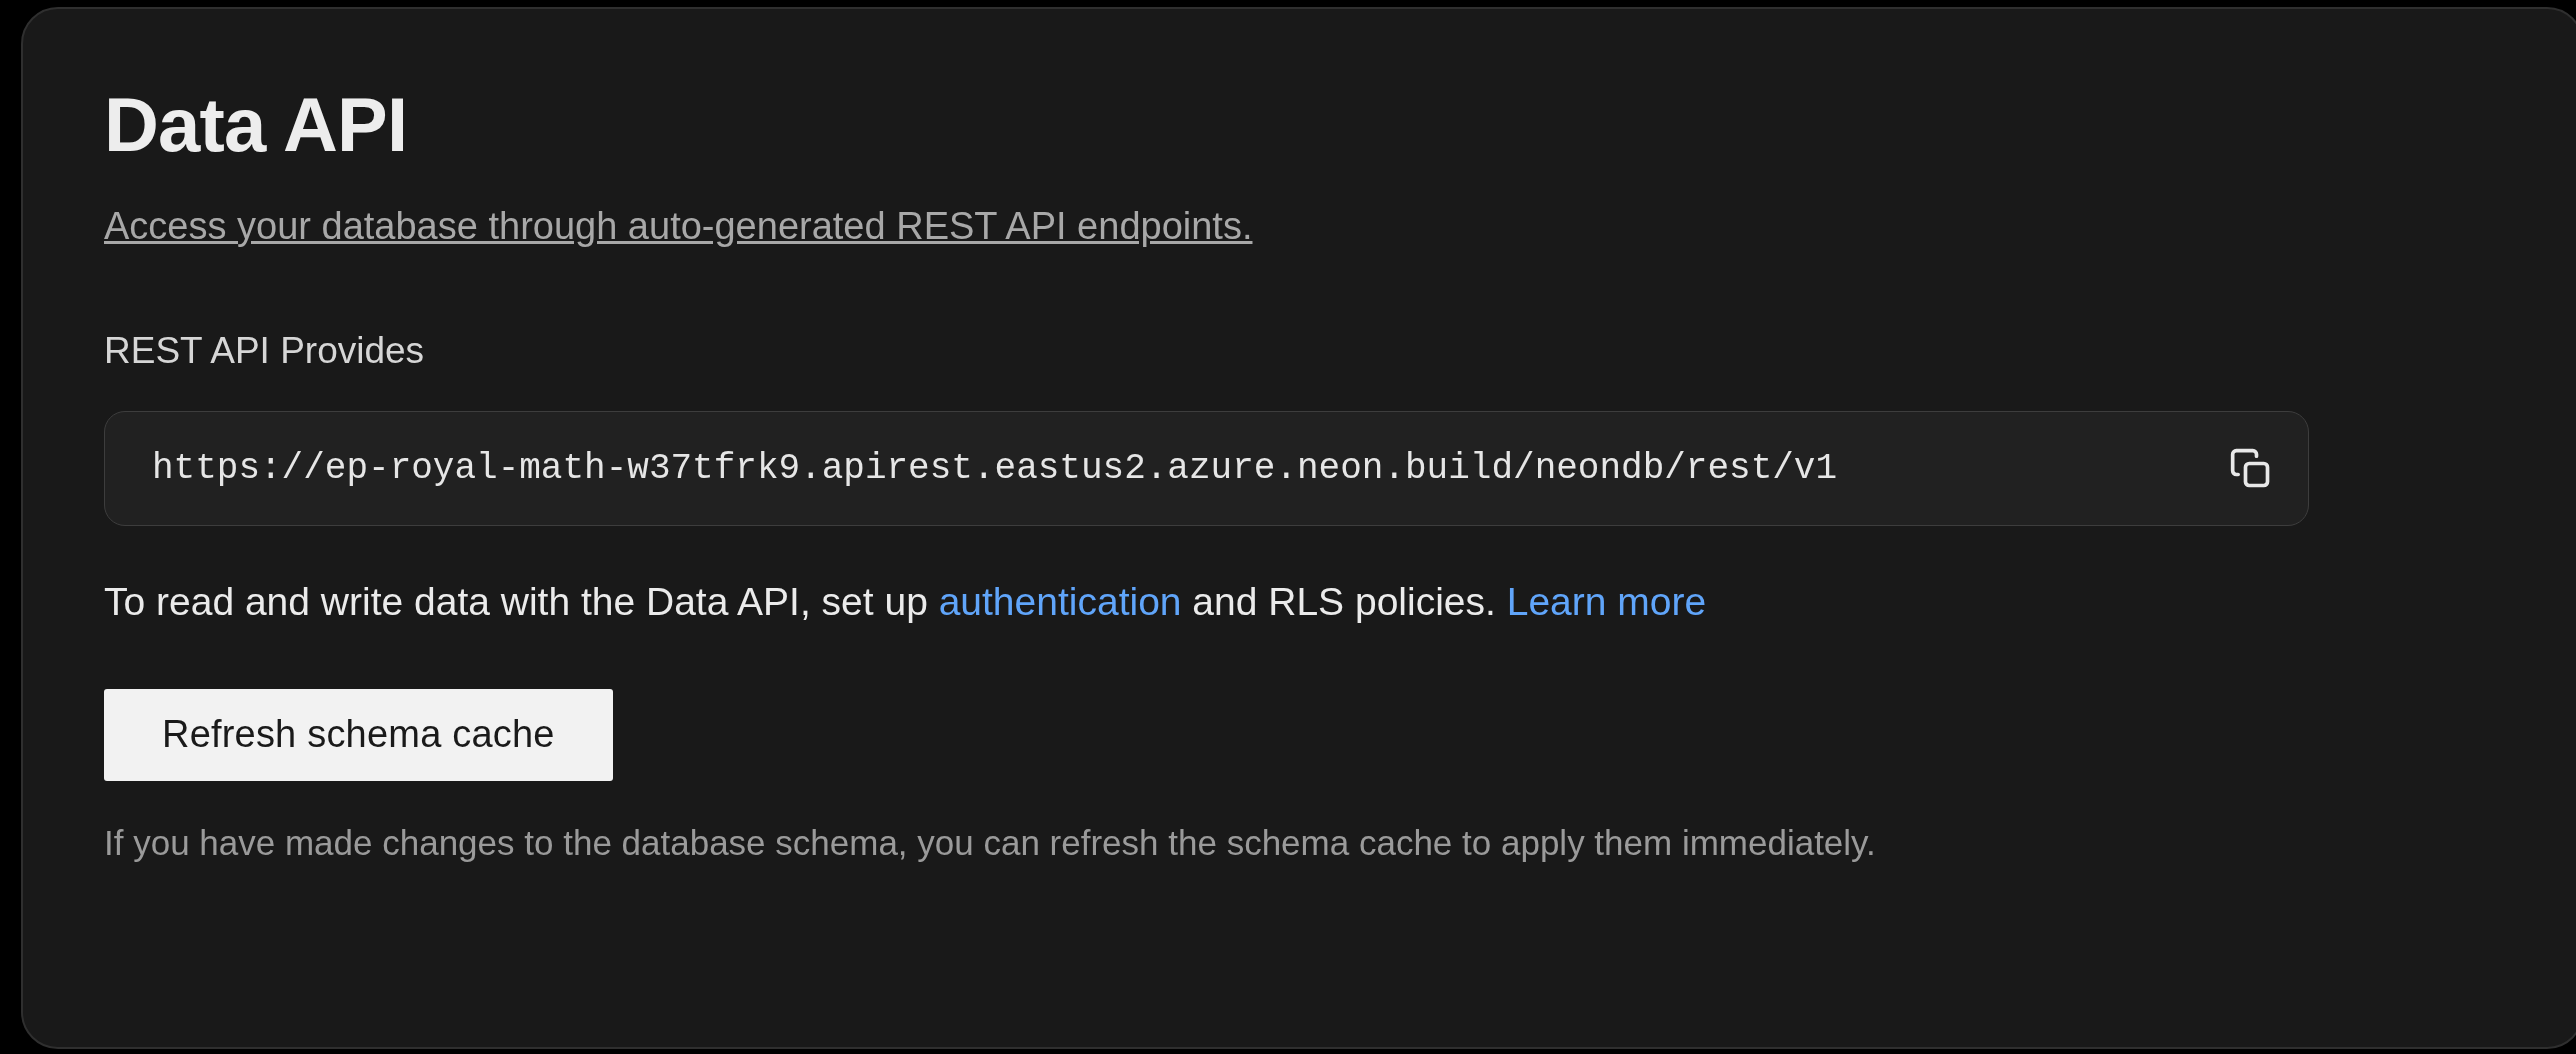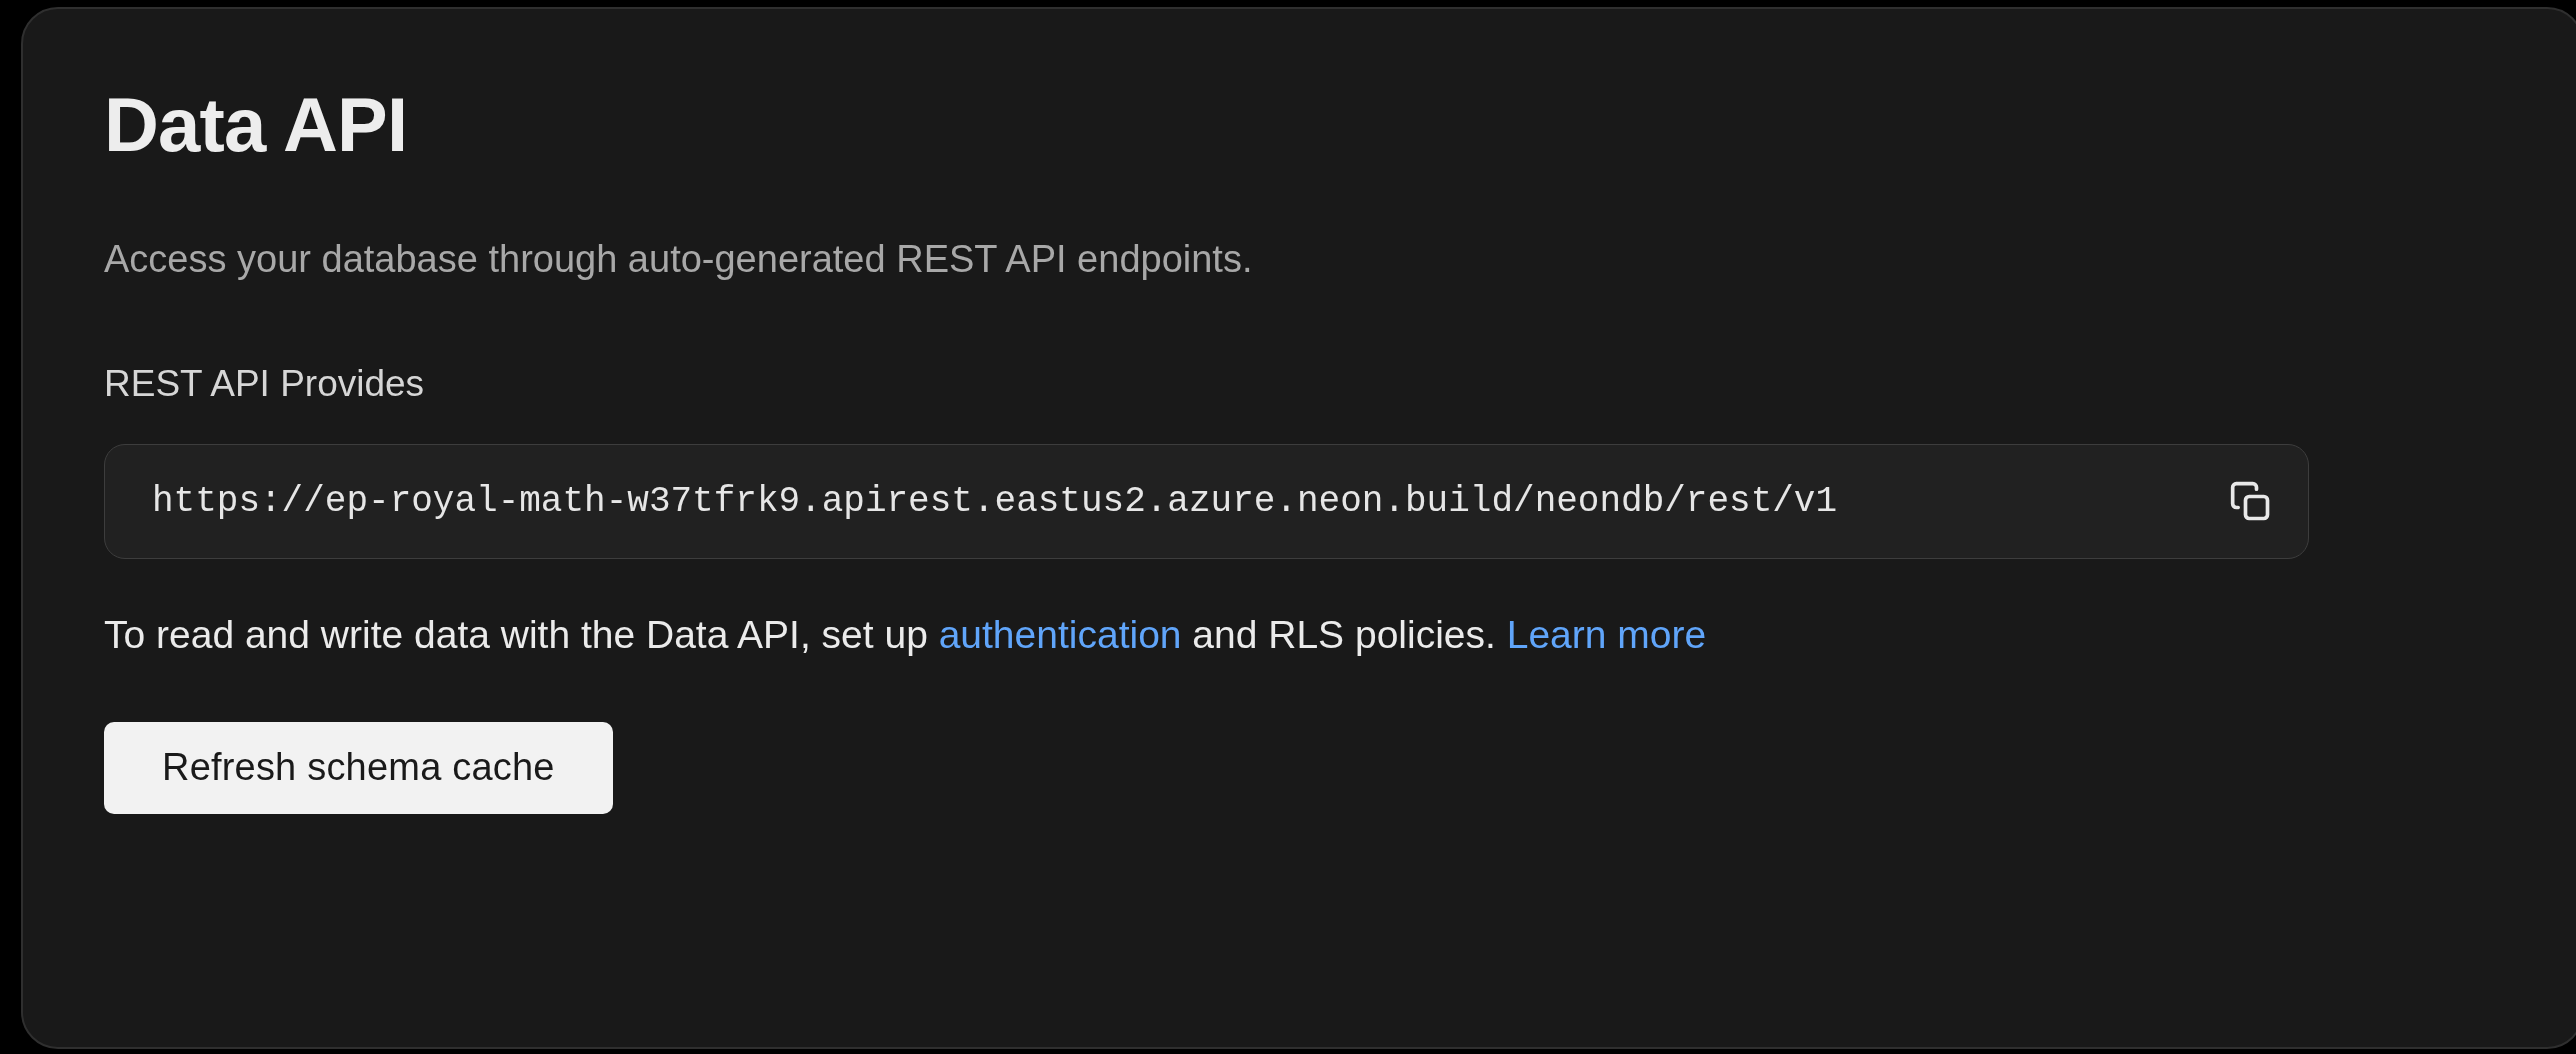--- a/index.html
+++ b/index.html
@@ -38,25 +38,26 @@
   }
   .page-title{
     margin-top:70px;
     font-size:76px;
     line-height:1.2;
     font-weight:700;
     letter-spacing:-0.8px;
     color:var(--title-text);
   }
   .description{
-    margin-top:65px;
+    margin-top:32px;
     font-size:38px;
     line-height:1.3;
     color:var(--desc-text);
     font-weight:400;
+    text-decoration:underline;
   }
   .endpoint-label{
     margin-top:76px;
     font-size:37px;
     line-height:1.3;
     color:var(--label-text);
   }
   .url-field{
     position:relative;
     margin-top:36px;
@@ -117,21 +118,21 @@
   .refresh-button{
     display:inline-flex;
     align-items:center;
     justify-content:center;
     margin-top:60px;
     height:92px;
     padding:0 58px;
     background:var(--button-bg);
     color:var(--button-text);
     border:none;
-    border-radius:10px;
+    border-radius:3px;
     font-family:"Liberation Sans","DejaVu Sans",sans-serif;
     font-size:38px;
     font-weight:500;
     letter-spacing:0.2px;
     cursor:pointer;
   }
   .refresh-helper{
     margin-top:39px;
     font-size:35px;
     line-height:1.3;
@@ -161,15 +162,16 @@
     </button>
   </div>
 
 
   <p class="rls-sentence"><span>To read and write data with the Data API, set up </span><a>authentication</a><span> and RLS policies. </span><a>Learn more</a></p>
 
   <div>
     <button class="refresh-button" type="button">Refresh schema cache</button>
   </div>
 
+  <p class="refresh-helper">If you have made changes to the database schema, you can refresh the schema cache to apply them immediately.</p>
 
 </div>
 
 
 </body></html>

